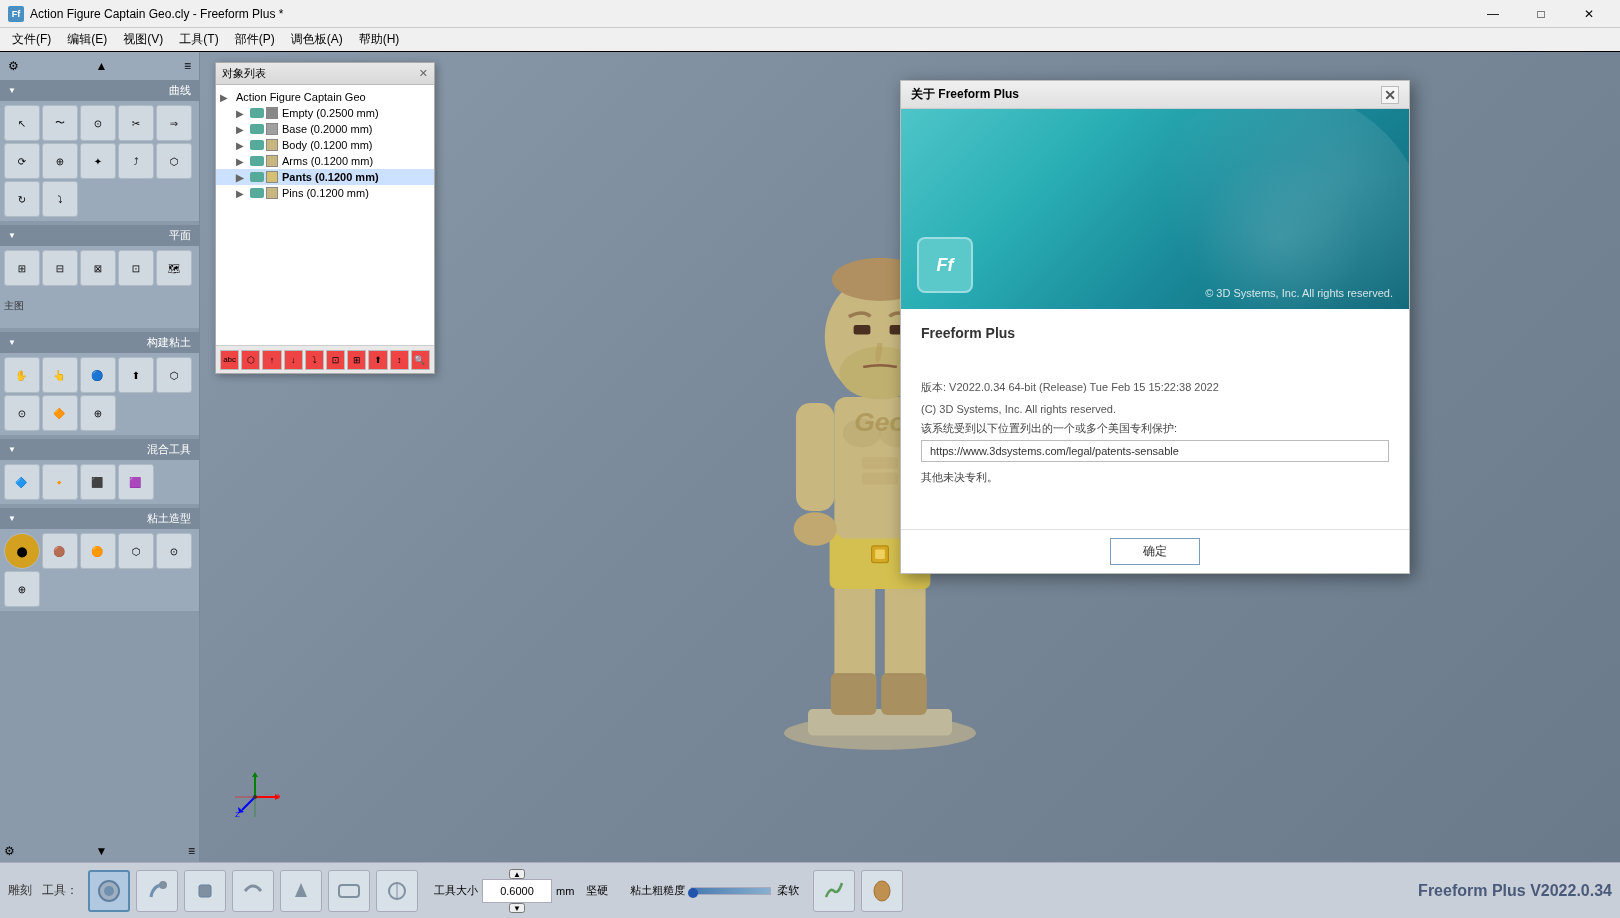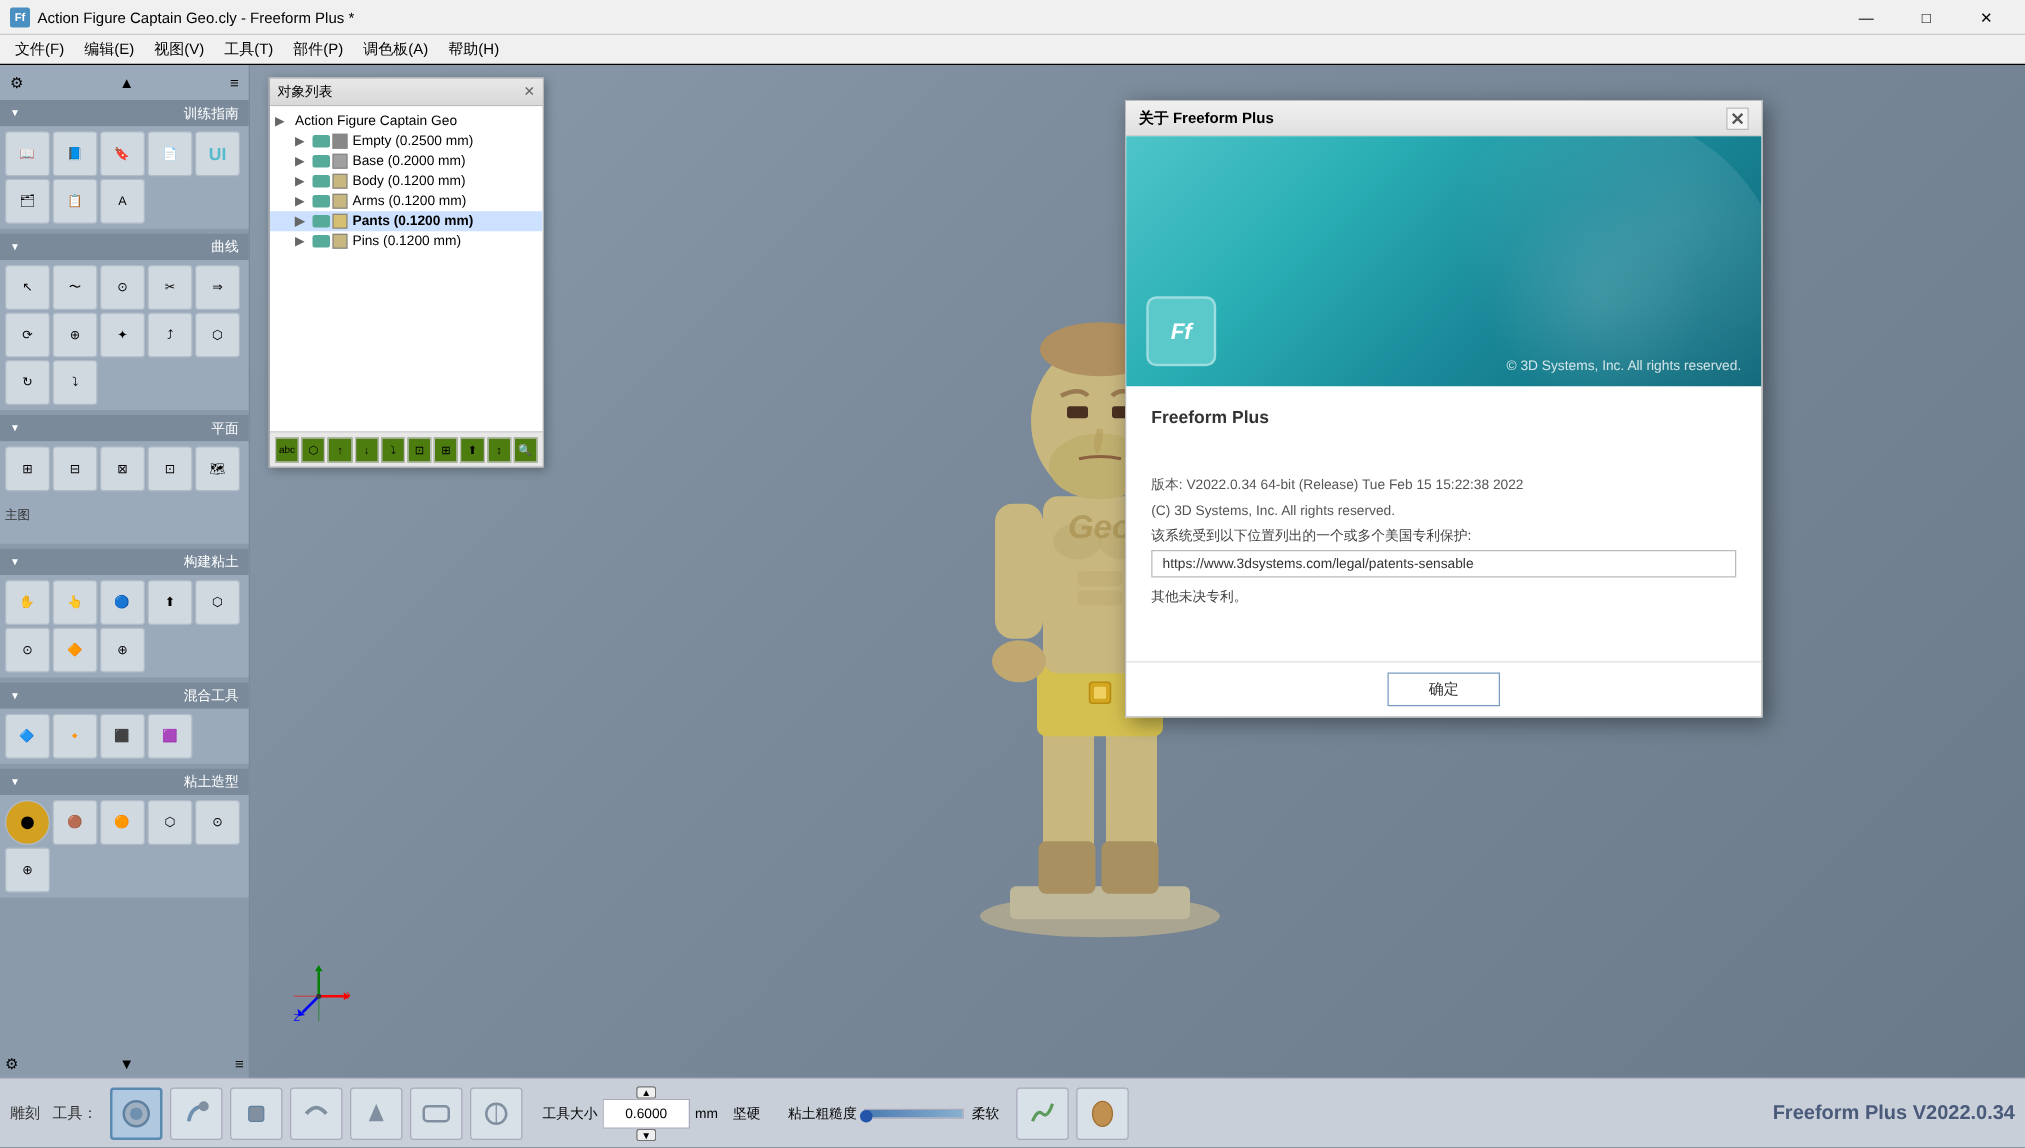--- a/index.html
+++ b/index.html
@@ -70,21 +70,21 @@
       padding: 0 6px; border-bottom: 1px solid #bbb; font-size: 11px;
     }
     .panel-header .close-x { cursor: pointer; font-size: 11px; color: #666; }
     .panel-body { padding: 4px 0; min-height: 260px; background: white; }
     .tree-item { display: flex; align-items: center; padding: 2px 4px; cursor: pointer; font-size: 11px; }
     .tree-item.selected { background: #cce0ff; font-weight: bold; }
     .tree-item .expand { width: 12px; font-size: 10px; color: #666; }
     .tree-item .eye-icon { width: 14px; height: 10px; background: #5a9; border-radius: 2px; margin: 0 2px; }
     .tree-item .color-swatch { width: 12px; height: 12px; border: 1px solid #888; margin-right: 4px; }
     .panel-toolbar { height: 28px; background: #e8e8e8; border-top: 1px solid #ccc; display: flex; align-items: center; padding: 0 4px; gap: 2px; }
-    .panel-tool-btn { width: 20px; height: 20px; border: 1px solid #bbb; background: #4d7c0f; font-size: 9px; display: flex; align-items: center; justify-content: center; cursor: pointer; }
+    .panel-tool-btn { width: 20px; height: 20px; border: 1px solid #bbb; background: #ef4444; font-size: 9px; display: flex; align-items: center; justify-content: center; cursor: pointer; }
 
     
     #about-dialog {
       position: fixed; top: 80px; left: 900px;
       width: 510px; background: white;
       border: 1px solid #bbb; box-shadow: 4px 4px 16px rgba(0,0,0,0.4);
       z-index: 100;
     }
     .dialog-titlebar {
       background: linear-gradient(to bottom, #f0f0f0, #e0e0e0);
@@ -181,33 +181,20 @@
 
 <div id="main-layout">
 
   <div id="sidebar">
     <div class="sidebar-top-bar">
       <span>⚙</span>
       <span>▲</span>
       <span>≡</span>
     </div>
 
-    <div class="sidebar-section">
-      <div class="sidebar-section-title">训练指南</div>
-      <div class="sidebar-icons">
-        <div class="sidebar-icon">📖</div>
-        <div class="sidebar-icon">📘</div>
-        <div class="sidebar-icon">🔖</div>
-        <div class="sidebar-icon">📄</div>
-        <div class="sidebar-icon" style="color:#5bc; font-weight:bold; font-size:14px;">UI</div>
-        <div class="sidebar-icon">🗂</div>
-        <div class="sidebar-icon">📋</div>
-        <div class="sidebar-icon">A</div>
-      </div>
-    </div>
 
     <div class="sidebar-section">
       <div class="sidebar-section-title">曲线</div>
       <div class="sidebar-icons">
         <div class="sidebar-icon">↖</div>
         <div class="sidebar-icon">〜</div>
         <div class="sidebar-icon">⊙</div>
         <div class="sidebar-icon">✂</div>
         <div class="sidebar-icon">⇒</div>
         <div class="sidebar-icon">⟳</div>

